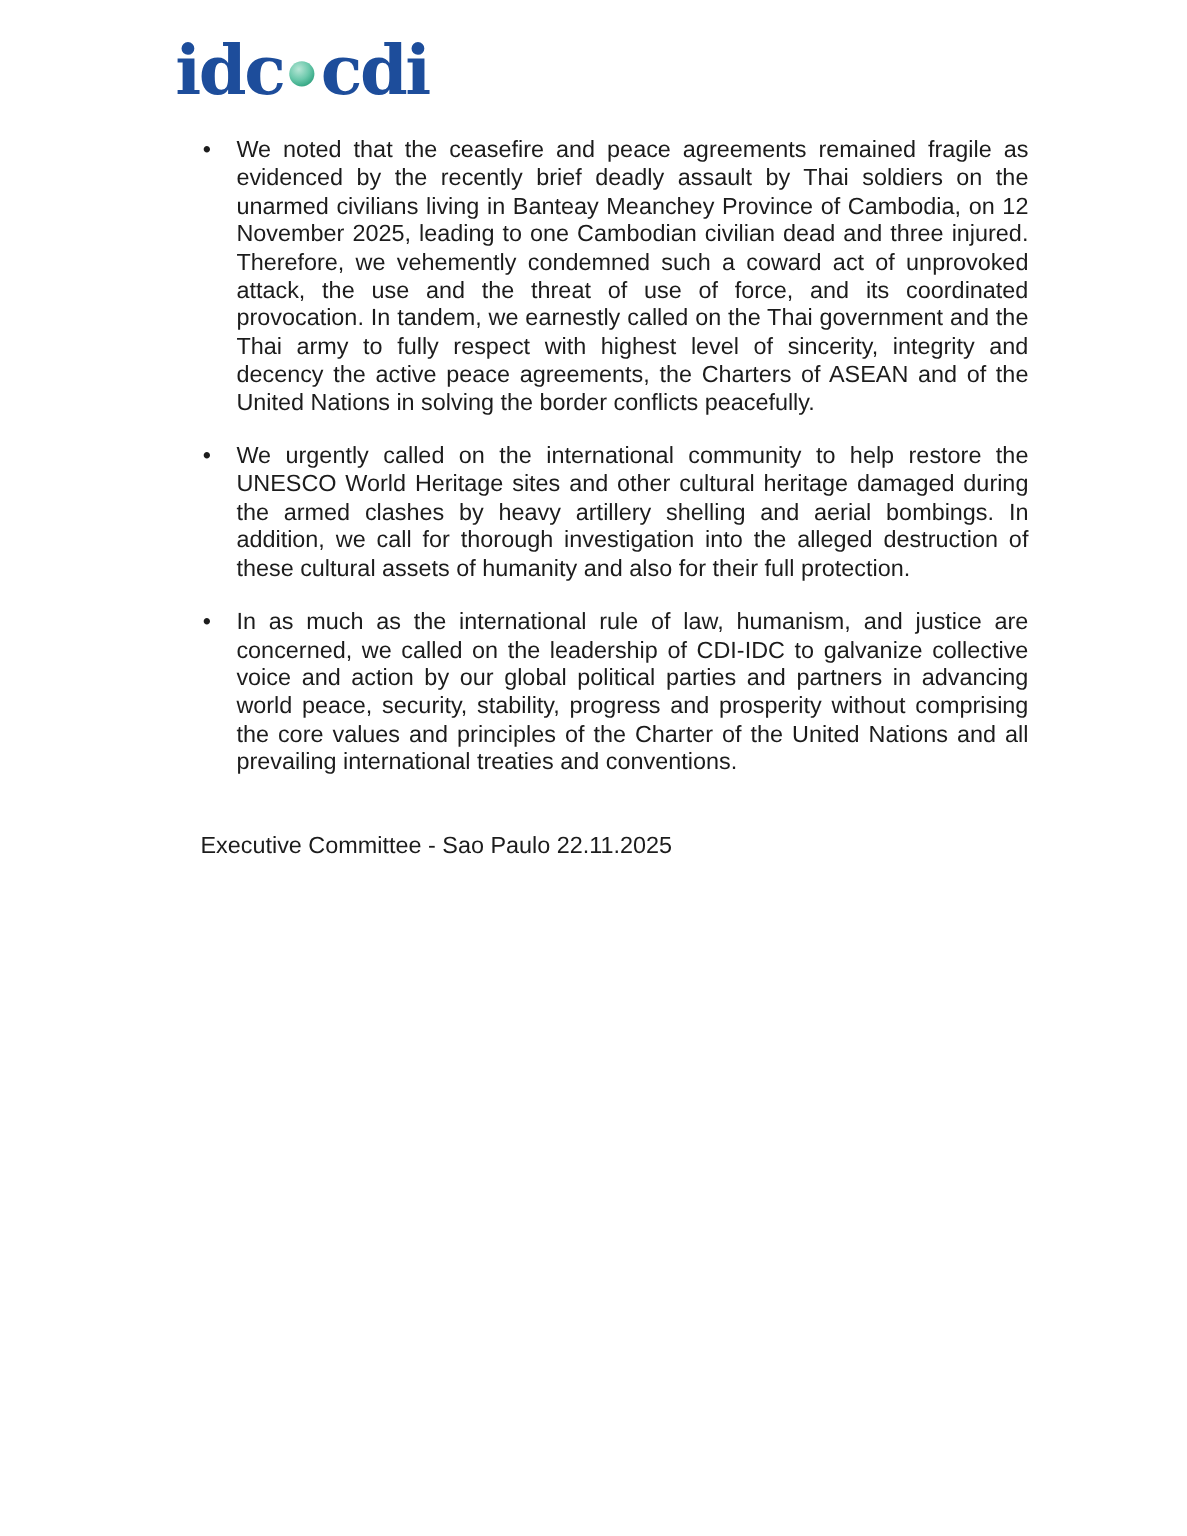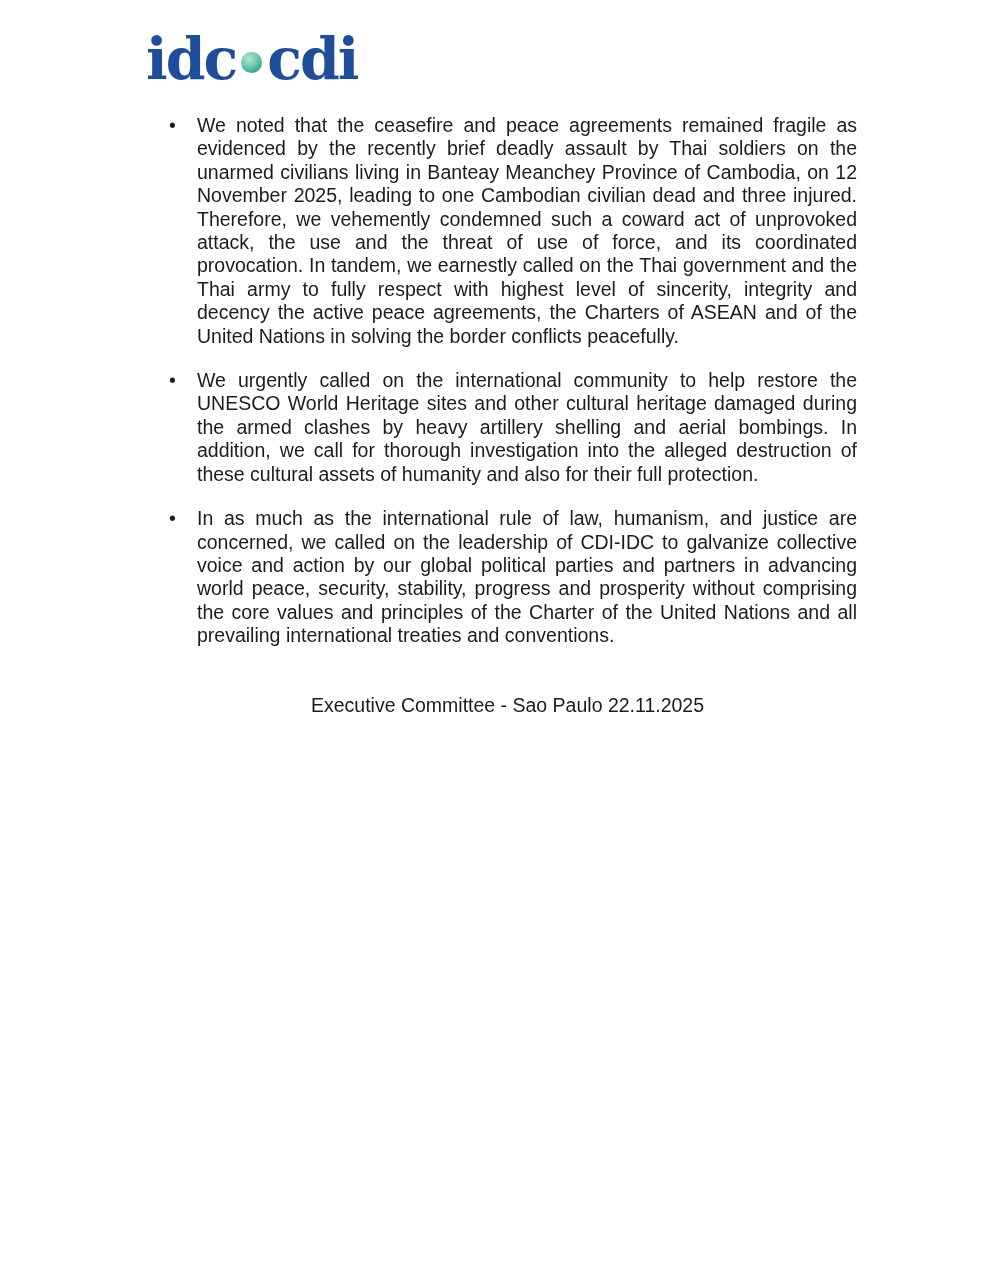--- a/index.html
+++ b/index.html
@@ -62,21 +62,21 @@
     left: 2px;
     top: 0;
     font-size: 19.5px;
     line-height: 23.4px;
   }
   .signature-line {
     margin-top: 46px;
     padding-right: 9px;
     font-size: 19.5px;
     line-height: 23.4px;
-    text-align: center;
+    text-align: left;
   }
   .page-number {
     position: absolute;
     left: 840px;
     top: 1238px;
     font-size: 17px;
     line-height: 20px;
     color: #222222;
   }
 </style>

